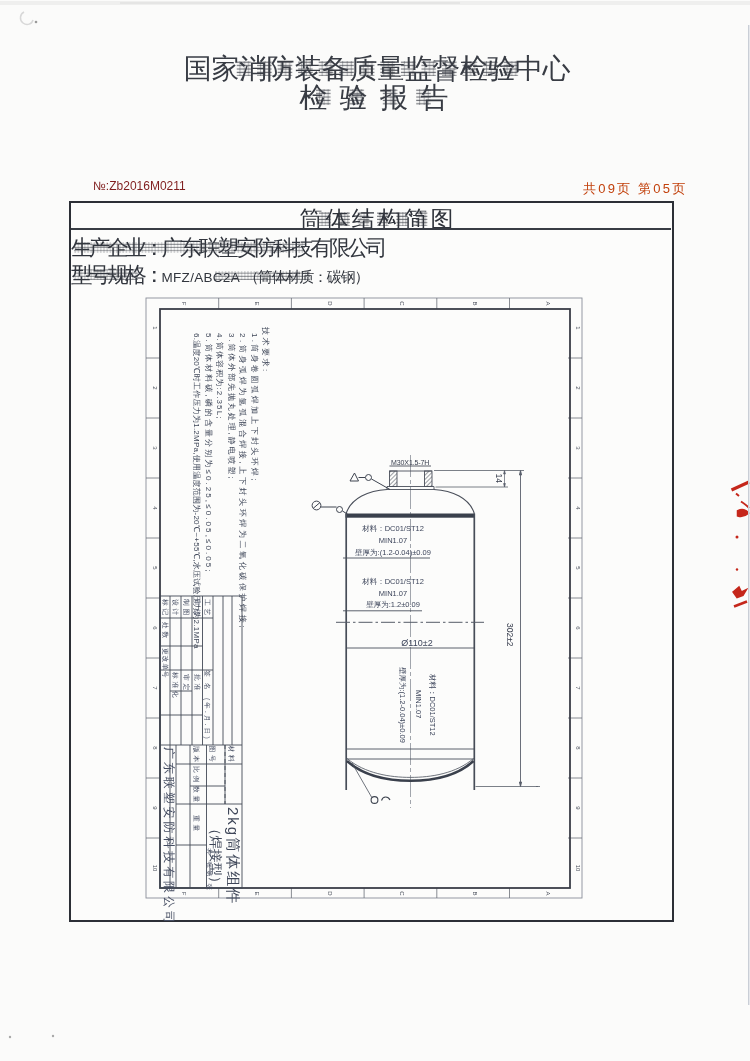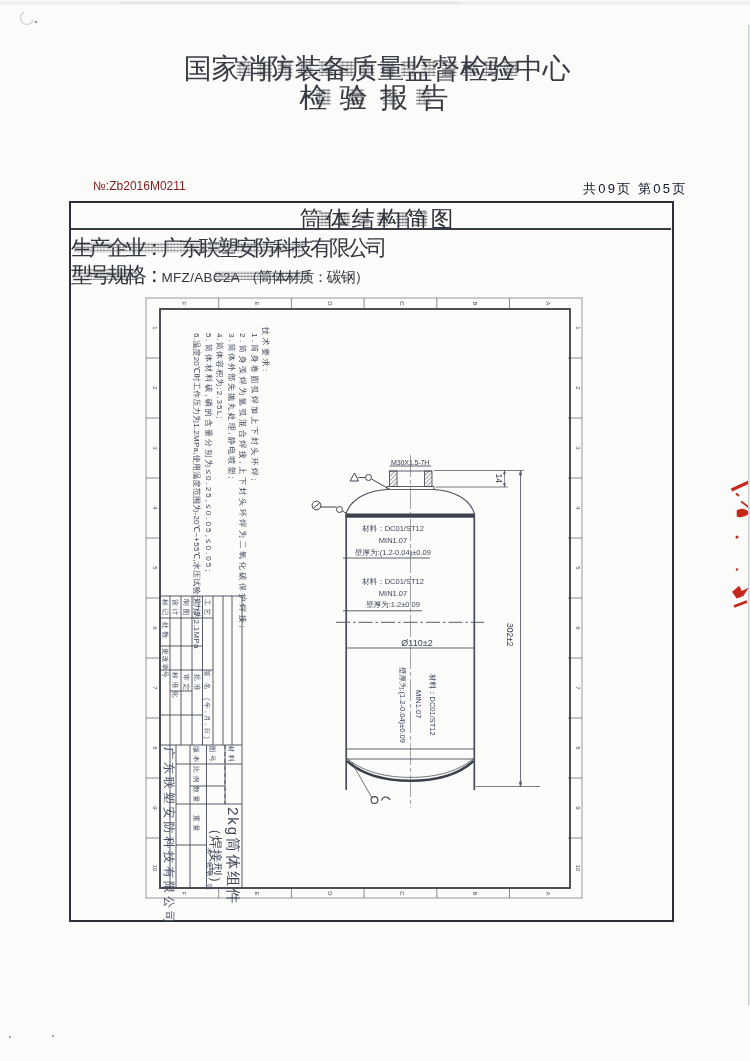--- a/index.html
+++ b/index.html
@@ -10,21 +10,21 @@
 <body>
 
 <div class="abs" style="left:0;top:0;width:750px;height:1061px;background:#fbfbfa;"></div>
 
 <div class="abs" style="left:2px;top:55px;width:750px;text-align:center;font-size:28px;line-height:1;letter-spacing:-0.4px;color:#383c44;">国家消防装备质量监督检验中心</div>
 
 <div class="abs" style="left:5px;top:84px;width:750px;text-align:center;font-size:28px;line-height:1;letter-spacing:12.4px;color:#383c44;">检验报告</div>
 
 <div class="abs" style="left:73px;top:179px;font-size:12px;color:#7f1d1d;margin-left:20px;">№:Zb2016M0211</div>
 
-<div class="abs" style="left:583px;top:180px;font-size:13px;letter-spacing:2.2px;color:#0f172a;">共09页 第05页</div>
+<div class="abs" style="left:583px;top:180px;font-size:13px;letter-spacing:2.2px;color:#c2410c;">共09页 第05页</div>
 
 <div class="abs" style="left:69px;top:201px;width:601px;height:717px;border:2.5px solid #2c2f36;background:#fcfcfb;"></div>
 
 <div class="abs" style="left:78px;top:208px;width:600px;text-align:center;font-size:23px;line-height:1;letter-spacing:3.2px;color:#2f333b;">筒体结构简图</div>
 
 <div class="abs" style="left:71px;top:228px;width:600px;height:1.5px;background:#383c44;"></div>
 
 <div class="abs" style="left:71px;top:238px;font-size:21.5px;line-height:1;letter-spacing:-3.4px;color:#32363e;">生产企业：<span style="letter-spacing:-2.9px;">广东联塑安防科技有限公司</span></div>
 
 <div class="abs" style="left:71px;top:265px;font-size:21.5px;line-height:1;letter-spacing:-3.4px;color:#32363e;">型号规格：<span style="font-size:13.5px;letter-spacing:0.3px;">MFZ/ABC2A&nbsp;</span><span style="font-size:15px;letter-spacing:-1.2px;">（筒体材质：碳钢）</span></div>

